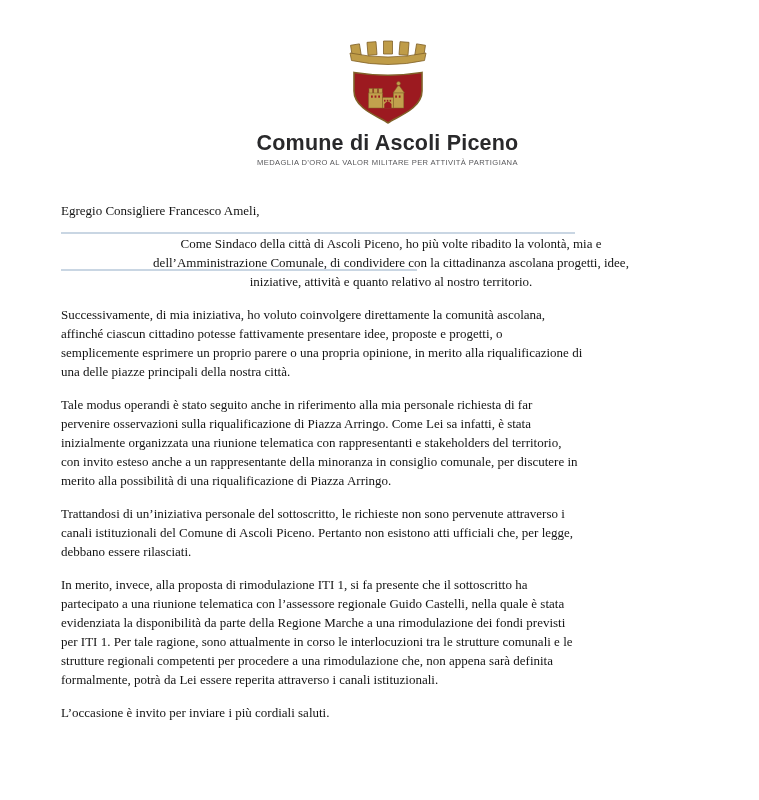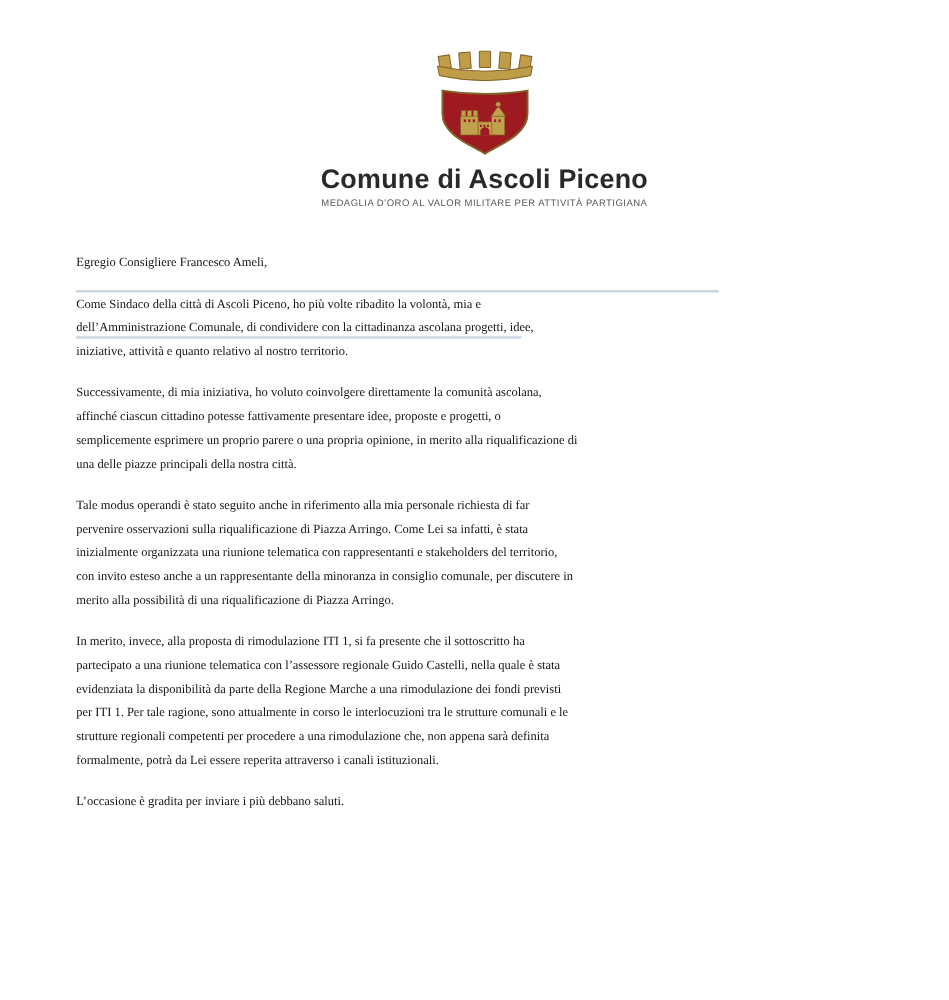--- a/index.html
+++ b/index.html
@@ -34,29 +34,29 @@
     color:#57575a;
     margin-top:3px;
     line-height:1.1;
   }
   .letter-body {
     position:absolute;
     left:61px;
     top:201px;
     width:660px;
     font-family:"Liberation Serif", serif;
-    font-size:10px;
+    font-size:13px;
     line-height:19px;
     color:#131313;
   }
   .letter-body p {
     margin:0 0 14px 0;
     white-space:pre;
   }
-  .para-block { position:relative; }
+  .para-block { position:relative;text-align:center; }
   .faint-line {
     position:absolute;
     left:0;
     height:1.6px;
     background:#c9d6e3;
     pointer-events:none;
   }
   .line-a { top:-2px;  width:514px; }
   .line-b { top:35px;  width:356px; }
 </style>
@@ -121,22 +121,25 @@
 
     <p>Successivamente, di mia iniziativa, ho voluto coinvolgere direttamente la comunità ascolana,
 affinché ciascun cittadino potesse fattivamente presentare idee, proposte e progetti, o
 semplicemente esprimere un proprio parere o una propria opinione, in merito alla riqualificazione di
 una delle piazze principali della nostra città.</p>
     <p>Tale modus operandi è stato seguito anche in riferimento alla mia personale richiesta di far
 pervenire osservazioni sulla riqualificazione di Piazza Arringo. Come Lei sa infatti, è stata
 inizialmente organizzata una riunione telematica con rappresentanti e stakeholders del territorio,
 con invito esteso anche a un rappresentante della minoranza in consiglio comunale, per discutere in
 merito alla possibilità di una riqualificazione di Piazza Arringo.</p>
+    <p>Trattandosi di un’iniziativa personale del sottoscritto, le richieste non sono pervenute attraverso i
+canali istituzionali del Comune di Ascoli Piceno. Pertanto non esistono atti ufficiali che, per legge,
+debbano essere rilasciati.</p>
     <p>In merito, invece, alla proposta di rimodulazione ITI 1, si fa presente che il sottoscritto ha
 partecipato a una riunione telematica con l’assessore regionale Guido Castelli, nella quale è stata
 evidenziata la disponibilità da parte della Regione Marche a una rimodulazione dei fondi previsti
 per ITI 1. Per tale ragione, sono attualmente in corso le interlocuzioni tra le strutture comunali e le
 strutture regionali competenti per procedere a una rimodulazione che, non appena sarà definita
 formalmente, potrà da Lei essere reperita attraverso i canali istituzionali.</p>
-    <p>L’occasione è gradita per inviare i più debbano saluti.</p>
+    <p>L’occasione è invito per inviare i più cordiali saluti.</p>
   </main>
 
 </div>
 
 </body></html>

